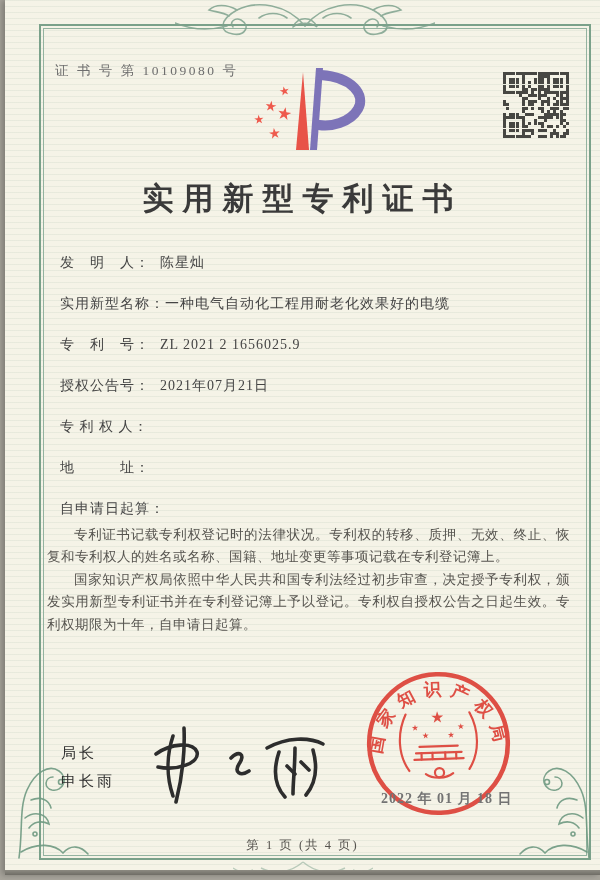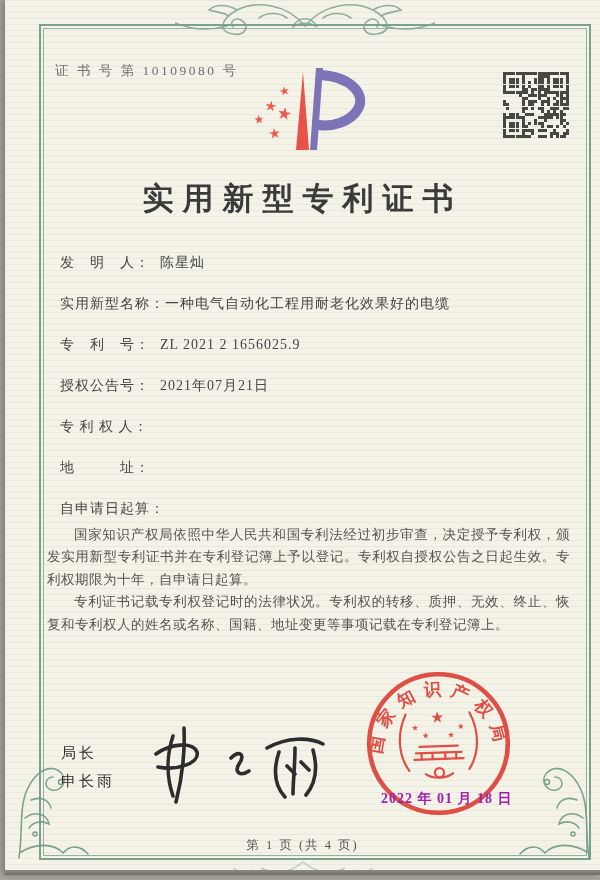--- a/index.html
+++ b/index.html
@@ -40,21 +40,21 @@
   .pair{display:flex;}
   .pair + .pair{margin-left:42px;}
   .paragraphs{
     left:42px;right:30px;top:524px;font-size:13.5px;line-height:1.66;
     color:#56544f;text-align:justify;letter-spacing:.5px;
   }
   .paragraphs p{margin:0;text-indent:2em;}
   .signer{left:56px;font-size:15px;color:#2f2f2f;letter-spacing:3px;}
   .signer.t{top:744px;} .signer.n{top:772px;}
   .seal-date{
-    left:376px;top:790px;font-size:14px;color:#a21caf;letter-spacing:1px;
+    left:376px;top:790px;font-size:14px;color:#737373;letter-spacing:1px;
     z-index:3;font-weight:600;
   }
   .footer{
     left:0;right:0;top:837px;text-align:center;font-size:12.5px;color:#55534e;letter-spacing:2px;
   }
   .qr{left:498px;top:72px;width:66px;height:66px;}
   .qr i{position:absolute;background:#474743;}
   .logo{left:235px;top:62px;}
   .seal-wrap{left:356px;top:666px;z-index:2;opacity:.92;transform:rotate(-2deg);}
   .sig-wrap{left:138px;top:720px;}
@@ -404,22 +404,22 @@
       <span class="field-label">地　　　址：</span>
     </div>
     <div class="field-row">
       <span class="pair">
         <span class="field-label">自申请日起算：</span>
       </span>
     </div>
   </div>
 
   <div class="abs paragraphs">
+    <p>专利证书记载专利权登记时的法律状况。专利权的转移、质押、无效、终止、恢复和专利权人的姓名或名称、国籍、地址变更等事项记载在专利登记簿上。</p>
     <p>国家知识产权局依照中华人民共和国专利法经过初步审查，决定授予专利权，颁发实用新型专利证书并在专利登记簿上予以登记。专利权自授权公告之日起生效。专利权期限为十年，自申请日起算。</p>
-    <p>专利证书记载专利权登记时的法律状况。专利权的转移、质押、无效、终止、恢复和专利权人的姓名或名称、国籍、地址变更等事项记载在专利登记簿上。</p>
   </div>
 
   <div class="abs signer t">局长</div>
   <div class="abs signer n">申长雨</div>
 
   <svg class="abs sig-wrap" width="195" height="90" viewBox="0 0 195 90">
     <g fill="none" stroke="#2d2d2d" stroke-width="3.6" stroke-linecap="round">
       <path d="M30 16 C24 34 23 56 30 76"></path>
       <path d="M13 34 C28 23 50 22 54 32 C57 43 34 51 15 47"></path>
       <path d="M41 8 C42 30 39 58 33 82"></path>

